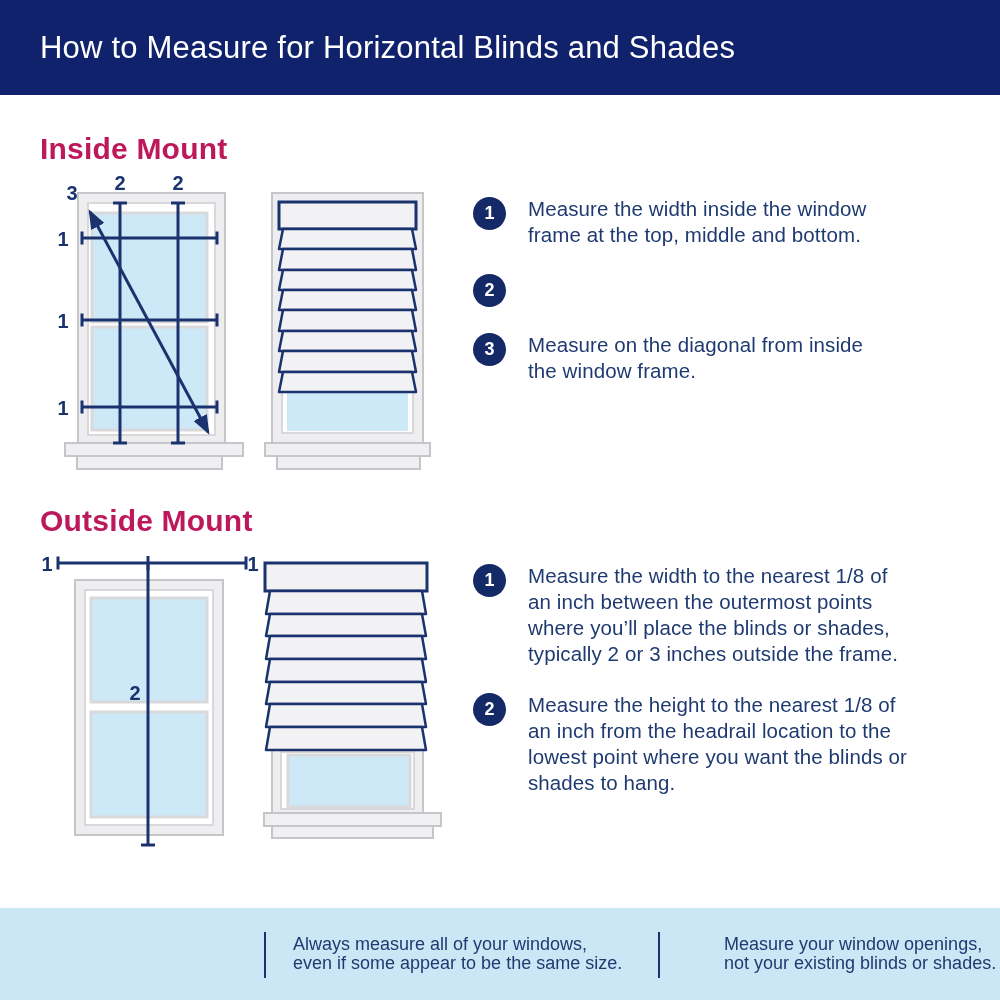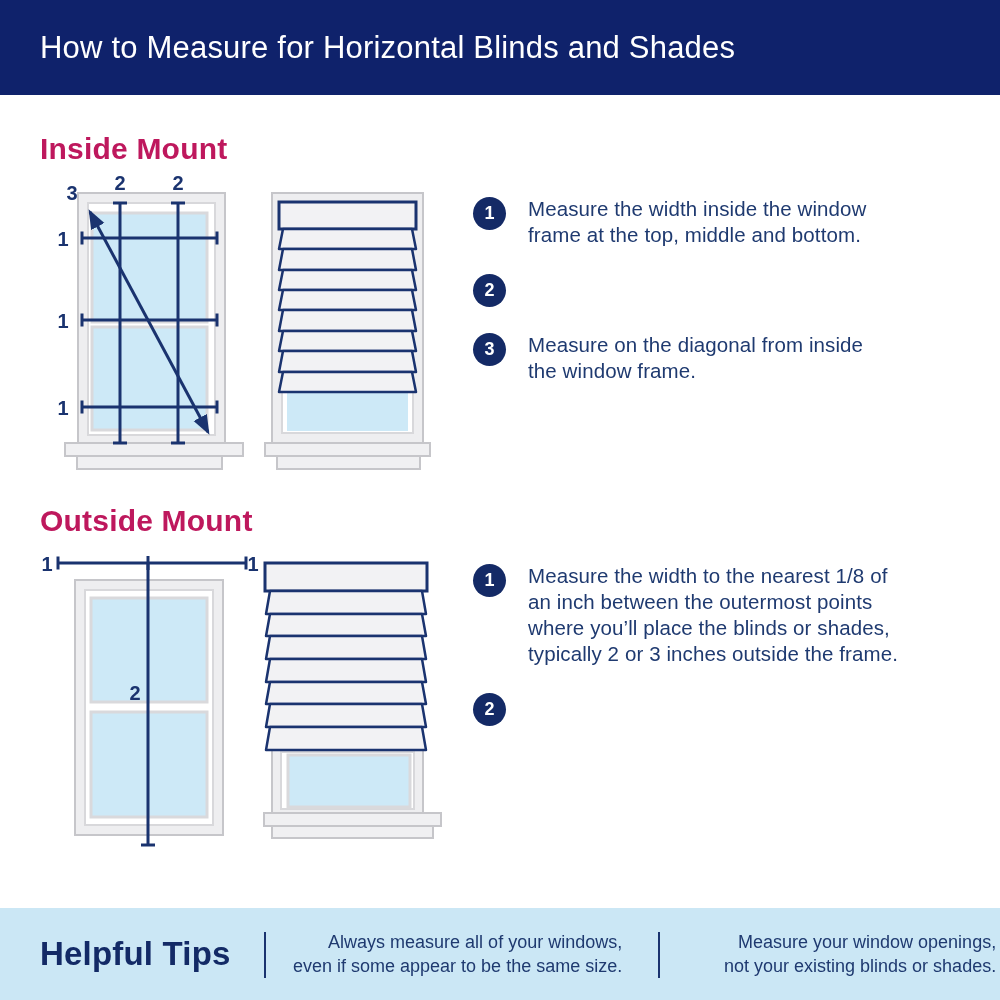--- a/index.html
+++ b/index.html
@@ -35,21 +35,21 @@
                white-space:pre-line; letter-spacing:0.1px; }
 
   
   .footer { position:absolute; left:0; top:908px; width:1000px; height:92px; background:#cbe7f5; }
   .footer-heading { position:absolute; left:40px; top:50%; transform:translateY(-50%);
                     color:#132a66; font-size:33px; font-weight:700; letter-spacing:0.2px; }
   .footer-divider { position:absolute; top:24px; width:2px; height:46px; background:#1a336f; }
   .divider-1 { left:264px; }
   .divider-2 { left:658px; }
   .footer-tip { position:absolute; top:50%; transform:translateY(-50%);
-                color:#1f3a70; font-size:18px; line-height:24px; white-space:pre-line;text-align:right; }
+                color:#1f3a70; font-size:18px; line-height:19px; white-space:pre-line; }
   .tip-1 { left:293px; }
   .tip-2 { left:724px; }
 
   
   .frame-outer { fill:#eeeef0; stroke:#c6c6ca; stroke-width:2; }
   .frame-inner { fill:#ffffff; stroke:#d8d8db; stroke-width:2; }
   .glass { fill:#cde9f7; stroke:#d9d9dc; stroke-width:3; }
   .glass-plain { fill:#cde9f7; }
   .sill { fill:#f0f0f2; stroke:#c6c6ca; stroke-width:2; }
   .mline { stroke:#1a336f; stroke-width:3; fill:none; }
@@ -190,25 +190,28 @@
   <div class="steps steps-outside">
     <div class="step">
       <div class="step-circle">1</div>
       <div class="step-text">Measure the width to the nearest 1/8 of
 an inch between the outermost points
 where you’ll place the blinds or shades,
 typically 2 or 3 inches outside the frame.</div>
     </div>
     <div class="step">
       <div class="step-circle">2</div>
+      <div class="step-text">Measure the height to the nearest 1/8 of
+an inch from the headrail location to the
+lowest point where you want the blinds or
+shades to hang.</div>
     </div>
   </div>
 
   <div class="footer">
-    <div class="footer-heading">Helpful Tips</div>
     <div class="footer-divider divider-1"></div>
     <div class="footer-tip tip-1">Always measure all of your windows,
 even if some appear to be the same size.</div>
     <div class="footer-divider divider-2"></div>
     <div class="footer-tip tip-2">Measure your window openings,
 not your existing blinds or shades.</div>
   </div>
 
 </div>
 

